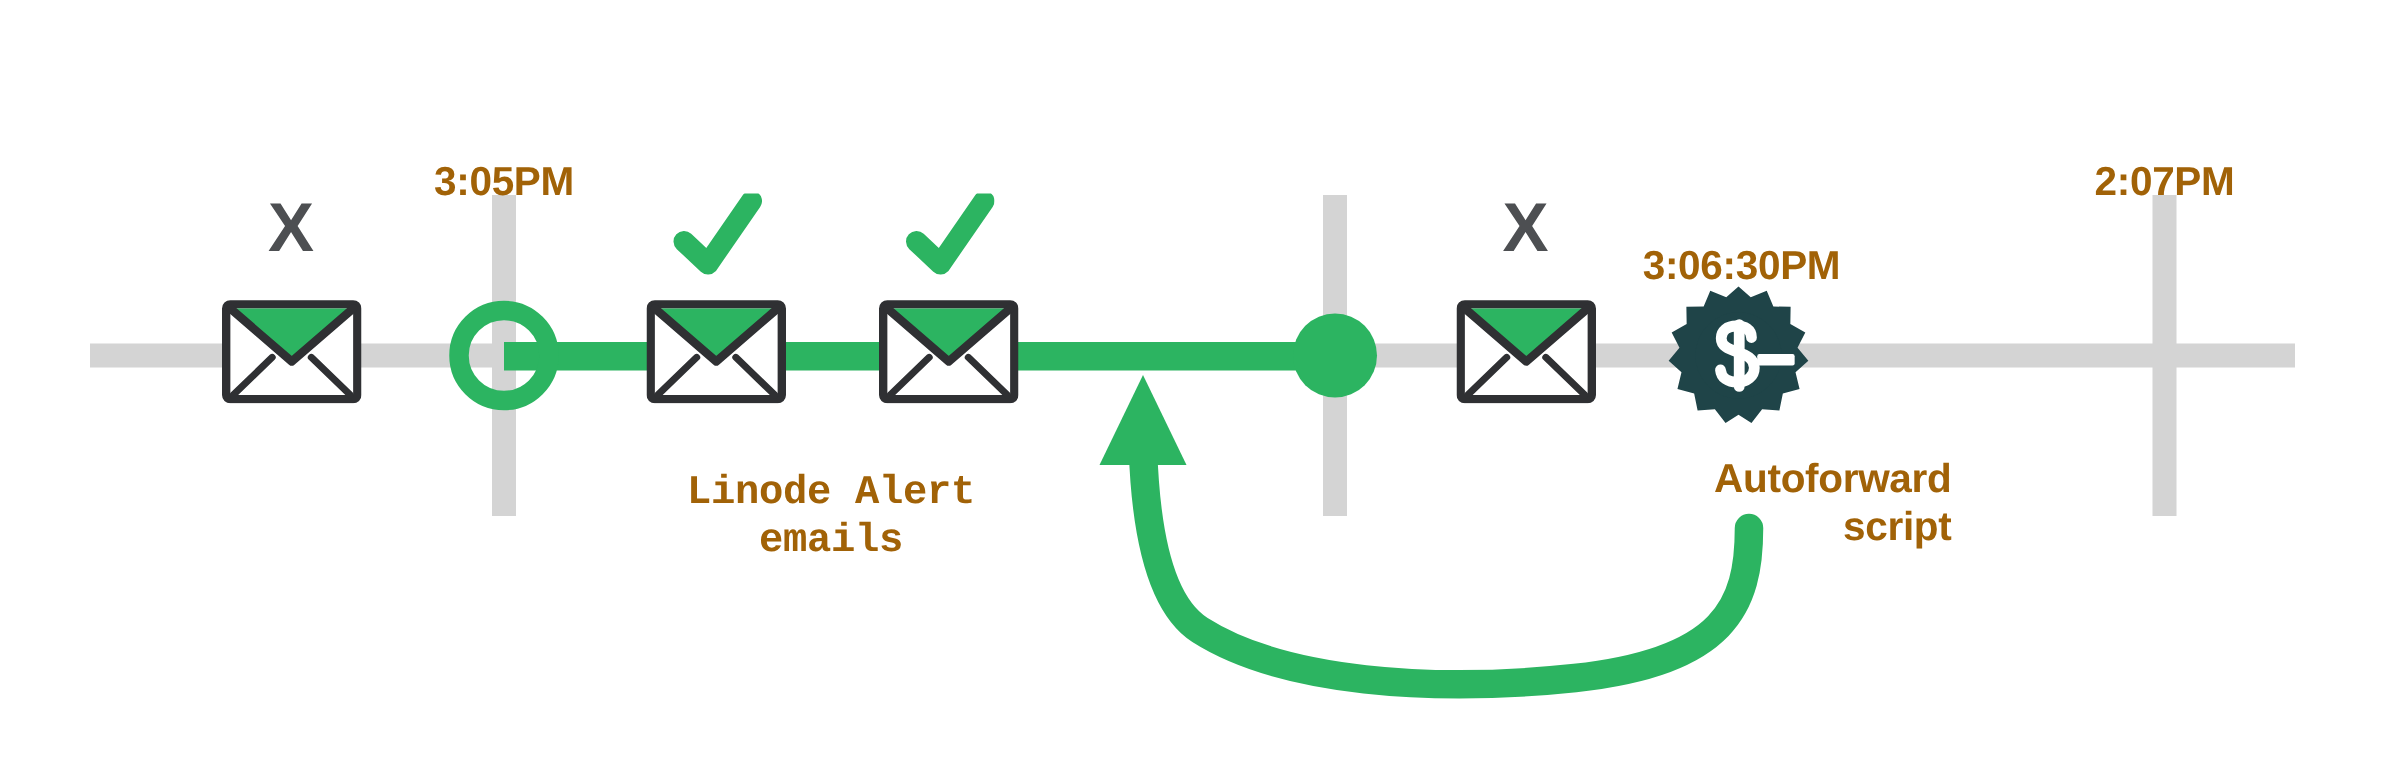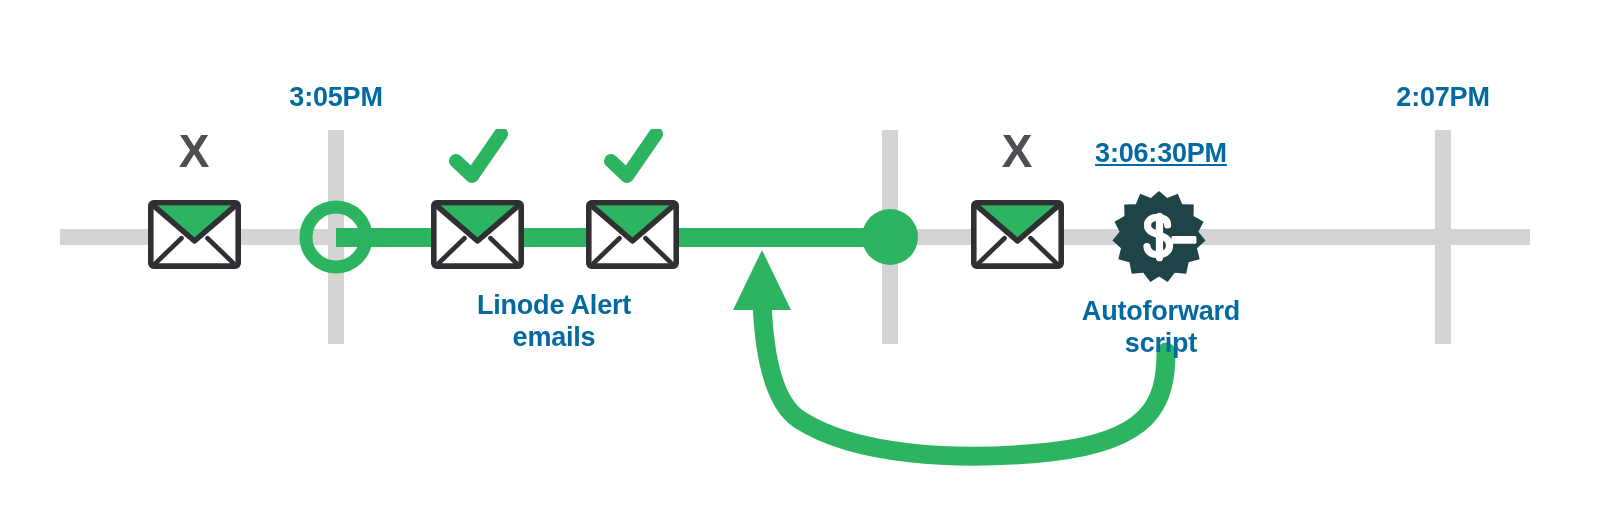--- a/index.html
+++ b/index.html
@@ -20,26 +20,27 @@
   }
   #stage svg.layer {
     position: absolute;
     left: 0;
     top: 0;
     width: 1600px;
     height: 512px;
   }
   .lbl {
     position: absolute;
-    color: #0369a1;
+    color: #a16207;
     font-weight: bold;
     text-align: center;
     white-space: pre-line;
     line-height: 1.18;
     letter-spacing: -0.2px;
+    margin-top: 24px;
   }
   .tick-label {
     font-size: 27px;
   }
   .event-label {
     font-size: 27px;
   }
   .node-label {
     font-size: 27px;
   }
@@ -133,20 +134,20 @@
     <use href="#sym-gear" x="1111" y="189" width="96" height="96"></use>
 
   </svg>
 
   <div class="xmark" style="left:164px; top:128px; width:60px;">X</div>
   <div class="xmark" style="left:987px; top:128px; width:60px;">X</div>
 
   <div class="lbl tick-label" style="left:236px; top:82px; width:200px;">3:05PM</div>
   <div class="lbl tick-label" style="left:1343px; top:82px; width:200px;">2:07PM</div>
 
-  <div class="lbl event-label" style="left:1061px; top:138px; width:200px;text-decoration:underline;">3:06:30PM</div>
+  <div class="lbl event-label" style="left:1061px; top:138px; width:200px;">3:06:30PM</div>
 
-  <div class="lbl node-label" style="left:414px; top:290px; width:280px;">Linode Alert
+  <div class="lbl node-label" style="left:414px; top:290px; width:280px;font-family:Liberation Mono, monospace;">Linode Alert
 emails</div>
-  <div class="lbl node-label" style="left:1021px; top:296px; width:280px;">Autoforward
+  <div class="lbl node-label" style="left:1021px; top:280px; width:280px;text-align:right;">Autoforward
 script</div>
 
 </div>
 
 </body></html>

